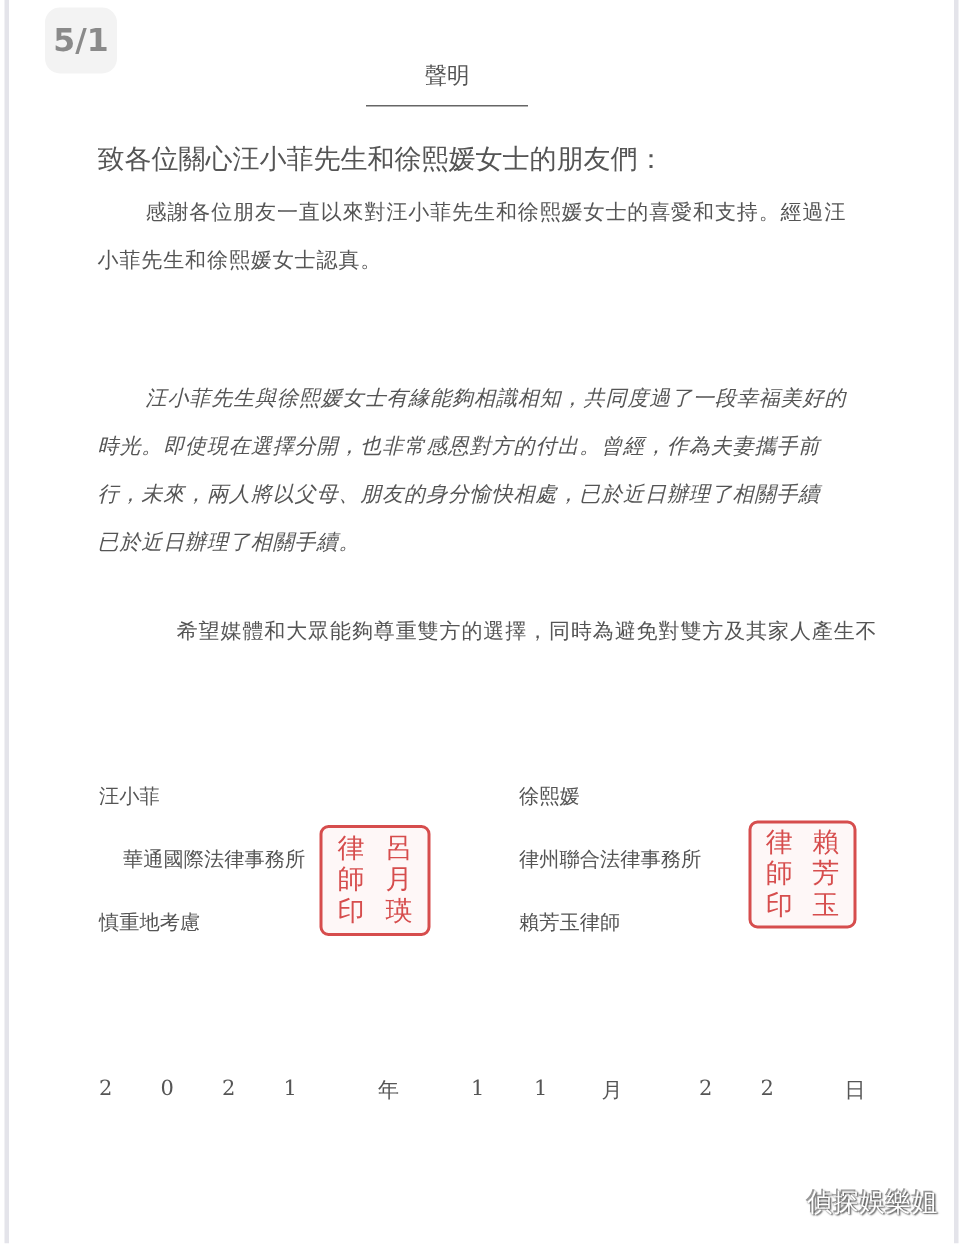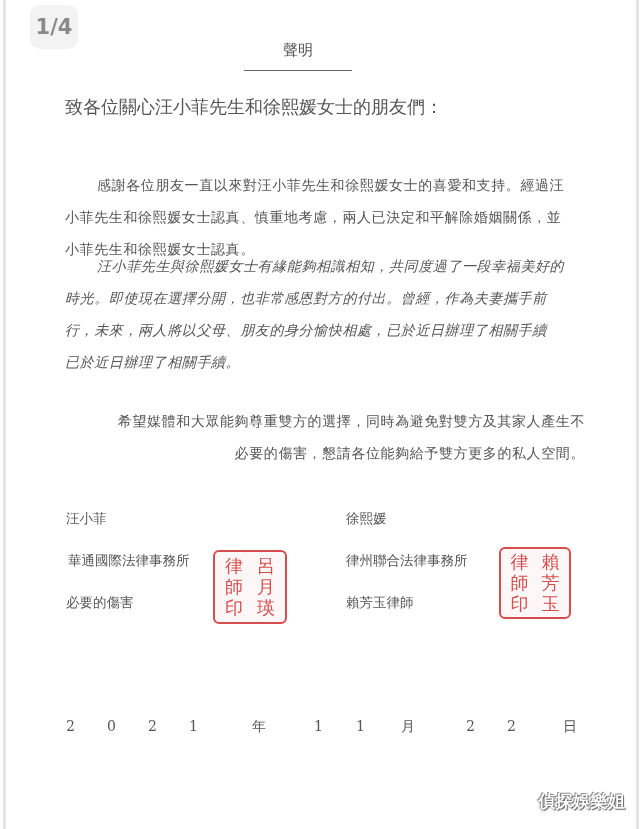--- a/index.html
+++ b/index.html
@@ -83,20 +83,21 @@
     display: block;
     white-space: nowrap;
     text-indent: 0;
   }
   .para .line.first { padding-left: 32px; }
   .sign-block {
     position: absolute;
     font-size: 13.5px;
     color: #555;
     line-height: 20px;
+    margin-top: 13px;
   }
   .sign-block .row {
     position: absolute;
     white-space: nowrap;
   }
   .seal {
     position: absolute;
     border: 2px solid #d23a3a;
     border-radius: 6px;
     background: rgba(220, 60, 60, 0.04);
@@ -128,58 +129,55 @@
   }
   .watermark {
     position: absolute;
     left: 538px; top: 790px;
     font-family: "DejaVu Sans", "Liberation Sans", sans-serif;
     font-size: 17px;
     color: #ffffff;
     text-shadow: 0 0 1px #555, 1px 1px 1px #666, -1px -1px 0 #999;
     white-space: nowrap;
     letter-spacing: 0.5px;
-    font-weight: bold;
   }
 </style>
 </head>
 <body>
 
 <div class="viewer">
   <div class="edge-left"></div>
   <div class="edge-right"></div>
 
-  <div class="page-badge">1/4</div>
+  <div class="page-badge">5/1</div>
 
   <div class="doc-title"><span>聲</span><span>明</span></div>
 
   <div class="greeting">致各位關心汪小菲先生和徐熙媛女士的朋友們：</div>
 
-  <div class="para" style="top:126px;margin-top:43px;">
+  <div class="para" style="top:126px;">
     <span class="line first">感謝各位朋友一直以來對汪小菲先生和徐熙媛女士的喜愛和支持。經過汪</span>
-    <span class="line">小菲先生和徐熙媛女士認真、慎重地考慮，兩人已決定和平解除婚姻關係，並</span>
     <span class="line">小菲先生和徐熙媛女士認真。</span>
   </div>
 
   <div class="para" style="top:250px;font-style:italic;">
     <span class="line first">汪小菲先生與徐熙媛女士有緣能夠相識相知，共同度過了一段幸福美好的</span>
     <span class="line">時光。即使現在選擇分開，也非常感恩對方的付出。曾經，作為夫妻攜手前</span>
     <span class="line">行，未來，兩人將以父母、朋友的身分愉快相處，已於近日辦理了相關手續</span>
     <span class="line">已於近日辦理了相關手續。</span>
   </div>
 
   <div class="para" style="top:405px;text-align:right;">
     <span class="line first">希望媒體和大眾能夠尊重雙方的選擇，同時為避免對雙方及其家人產生不</span>
-    <span class="line">必要的傷害，懇請各位能夠給予雙方更多的私人空間。</span>
   </div>
 
   <div class="sign-block" style="left:66px; top:508px; width:240px; height:120px;">
     <div class="row" style="left:0; top:0;">汪小菲</div>
-    <div class="row" style="left:2px; top:42px;">華通國際法律事務所</div>
-    <div class="row" style="left:0; top:84px;">必要的傷害</div>
+    <div class="row" style="left:16px; top:42px;">華通國際法律事務所</div>
+    <div class="row" style="left:0; top:84px;">慎重地考慮</div>
   </div>
   <div class="seal" style="left:213px; top:550px; width:74px; height:74px;">
     <span>律</span>
     <span>師</span>
     <span>印</span>
     <span>呂</span>
     <span>月</span>
     <span>瑛</span>
   </div>
 

